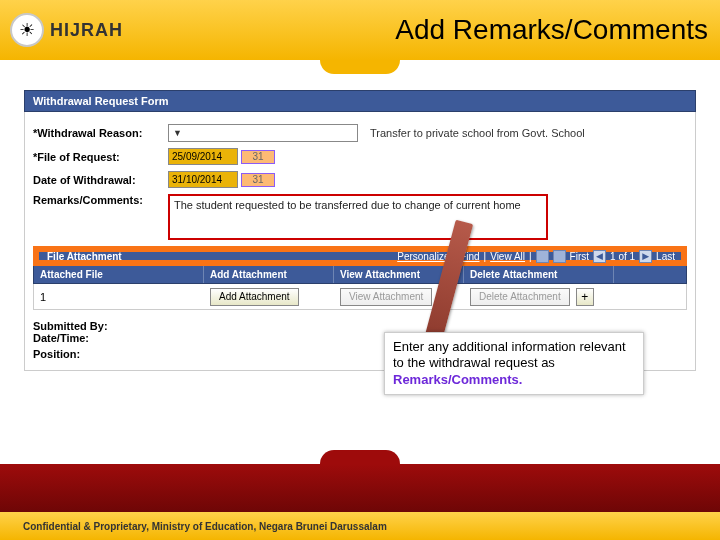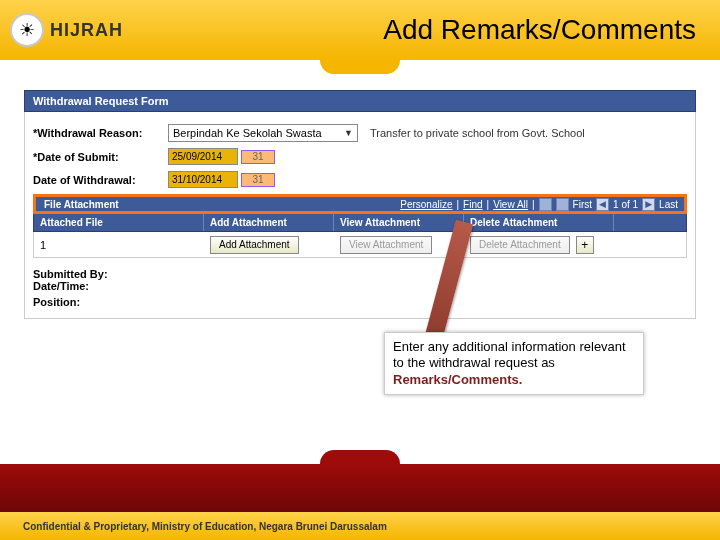--- a/index.html
+++ b/index.html
@@ -1,52 +1,52 @@
 <!DOCTYPE html>
 <html><head>
 <meta charset="utf-8">
 <style>
   * { box-sizing: border-box; margin: 0; padding: 0; }
   body { font-family: Arial, sans-serif; font-size: 11px; background: #fff; width: 720px; height: 540px; position: relative; overflow: hidden; }
   .header { height: 60px; background: linear-gradient(#ffd24a,#f5b500); position: relative; display: flex; align-items: center; }
   .logo-box { display: flex; align-items: center; gap: 6px; margin-left: 10px; }
   .logo-icon { width: 34px; height: 34px; border-radius: 50%; background: #fff; border: 2px solid #c8c8c8; display: flex; align-items: center; justify-content: center; font-size: 18px; }
   .logo-text { font-weight: bold; font-size: 18px; letter-spacing: 1px; color: #333; }
-  .title { font-size: 28px; color: #000; margin-left: auto; margin-right: 24px; font-family: Arial; }
+  .title { font-size: 28px; color: #000; margin-left: auto; margin-right: 12px; font-family: Arial; }
   .title-notch { position: absolute; left: 50%; bottom: -14px; transform: translateX(-50%); width: 80px; height: 14px; background: #f5b500; border-radius: 0 0 40px 40px; }
   .content { padding: 30px 24px 0 24px; }
   .section-header { background: #3d5a99; color: #fff; font-weight: bold; font-size: 11px; padding: 4px 8px; border: 1px solid #2b3f6b; }
   .form-area { border: 1px solid #ccc; border-top: none; padding: 6px 8px 10px 8px; }
   .row { display: flex; align-items: center; margin: 6px 0; }
   .label { width: 135px; font-weight: bold; font-size: 11px; color: #000; }
   .select { width: 190px; height: 18px; border: 1px solid #888; background: #fff; font-size: 11px; padding: 0 4px; display: flex; align-items: center; justify-content: space-between; }
   .select .chev { font-size: 9px; color: #333; }
   .date-input { width: 70px; height: 17px; border: 1px solid #888; background: #eab308; font-size: 10px; padding: 0 3px; display: flex; align-items: center; }
   .cal-ic { width: 34px; height: 14px; margin-left: 3px; display: inline-flex; align-items: center; justify-content: center; font-size: 10px; color: #666; border: 1px solid #8b5cf6; background: #fdba74; }
   .side-text { margin-left: 12px; color: #333; font-size: 11px; }
   .remarks-box { width: 380px; height: 46px; border: 2px solid #c00; background: #fff; padding: 3px 4px; font-size: 11px; color: #222; resize: none; outline: none; font-family: Arial; }
-  .grid-header { background: #3d5a99; color: #fff; display: flex; align-items: center; font-size: 10px; height: 20px; position: relative; border: 3px solid #f97316; }
+  .grid-header { background: #3d5a99; color: #fff; display: flex; align-items: center; font-size: 10px; height: 20px; position: relative; border: 6px solid #f97316; }
   .grid-header .gh-title { font-weight: bold; padding: 0 8px; }
   .grid-header .gh-tools { margin-left: auto; display: flex; align-items: center; gap: 4px; padding-right: 6px; }
   .gh-tools .lnk { text-decoration: underline; cursor: pointer; }
   .gh-tools .ico { width: 13px; height: 13px; background: #9fb3d9; border: 1px solid #6e85b3; }
   .nav-btn { width: 13px; height: 13px; background: #cfd9ec; border: 1px solid #6e85b3; display: inline-flex; align-items: center; justify-content: center; font-size: 9px; color: #3d5a99; }
   .grid-cols { display: flex; background: #3d5a99; border: 1px solid #2b3f6b; border-top: none; }
   .grid-cols div { color: #fff; font-weight: bold; font-size: 10px; padding: 3px 6px; border-right: 1px solid #6e85b3; }
   .col-a { width: 170px; } .col-b { width: 130px; } .col-c { width: 130px; } .col-d { width: 150px; }
   .grid-row { display: flex; border: 1px solid #ccc; border-top: none; align-items: center; background: #fff; height: 26px; }
   .grid-row .cell { padding: 0 6px; }
   .grid-row .c-a { width: 170px; } .grid-row .c-b{width:130px;} .grid-row .c-c{width:130px;} .grid-row .c-d{width:150px; display:flex; align-items:center; gap:6px;}
   .btn-sm { height: 18px; border: 1px solid #888; background: linear-gradient(#fefefe,#e8e8c8); font-size: 10px; padding: 0 8px; display: inline-flex; align-items: center; cursor: pointer; }
   .btn-sm.dis { color: #9a9a9a; background: linear-gradient(#fafafa,#eee); }
   .plus-btn { width: 18px; height: 18px; border: 1px solid #888; background: linear-gradient(#fefefe,#e8e8c8); font-size: 12px; display: inline-flex; align-items: center; justify-content: center; cursor: pointer; }
   .sub-row { display: flex; margin-top: 10px; flex-direction: column; }
   .sub-row .label { width: 135px; }
   .callout { position: absolute; left: 384px; top: 332px; width: 260px; background: #fff; border: 1px solid #ccc; padding: 6px 8px; font-size: 13px; line-height: 1.25; box-shadow: 0 0 4px rgba(0,0,0,0.3); }
-  .callout .hl { color: #7f1d1d; font-weight: bold; }
+  .callout .hl { color: #6d28d9; font-weight: bold; }
   .pointer { position: absolute; left: 440px; top: 220px; width: 18px; height: 120px; background: linear-gradient(#b65a4a,#8e3b2e); transform: rotate(15deg); border-radius: 2px; box-shadow: 1px 1px 3px rgba(0,0,0,0.4); }
   .save-row { display: flex; gap: 30px; margin-top: 14px; }
   .main-btn { height: 20px; border: 1px solid #888; background: linear-gradient(#fefad0,#f5e88a); font-size: 11px; padding: 0 16px; display: inline-flex; align-items: center; cursor: pointer; }
   .footer-red { position: absolute; left: 0; bottom: 28px; width: 100%; height: 48px; background: linear-gradient(#9e0b0b,#6e0606); }
   .footer-red::before { content:""; position:absolute; left:50%; top:-14px; transform:translateX(-50%); width:80px; height:14px; background:#9e0b0b; border-radius:40px 40px 0 0; }
   .footer-bar { position: absolute; left: 0; bottom: 0; width: 100%; height: 28px; background: linear-gradient(#ffd24a,#f5b500); display: flex; align-items: center; padding-left: 23px; font-size: 10px; font-weight: bold; color: #333; }
 </style>
 </head>
 <body>
 
@@ -58,38 +58,41 @@
   <div class="title">Add Remarks/Comments</div>
   <div class="title-notch"></div>
 </div>
 
 <div class="content">
   <div class="section-header">Withdrawal Request Form</div>
   <div class="form-area">
     <div class="row">
       <div class="label">*Withdrawal Reason:</div>
       <div class="select">
-        <span>Berpindah Ke Sekolah Swasta</span>
         <span class="chev">▼</span>
       </div>
       <div class="side-text">Transfer to private school from Govt. School</div>
     </div>
     <div class="row">
-      <div class="label">*Date of Submit:</div>
+      <div class="label">*File of Request:</div>
       <div class="date-input">
           <span>25/09/2014</span>
         </div>
       <span class="cal-ic">31</span>
     </div>
     <div class="row">
       <div class="label">Date of Withdrawal:</div>
       <div class="date-input">
           <span>31/10/2014</span>
         </div>
       <span class="cal-ic">31</span>
+    </div>
+    <div class="row" style="align-items:flex-start;">
+      <div class="label">Remarks/Comments:</div>
+      <textarea class="remarks-box" style="">The student requested to be transferred due to change of current home</textarea>
     </div>
 
     <div class="grid-header">
       <div class="gh-title">File Attachment</div>
       <div class="gh-tools">
         <span class="lnk">Personalize</span>
           <span>|</span>
         <span class="lnk">Find</span>
           <span>|</span>
         <span class="lnk">View All</span>

